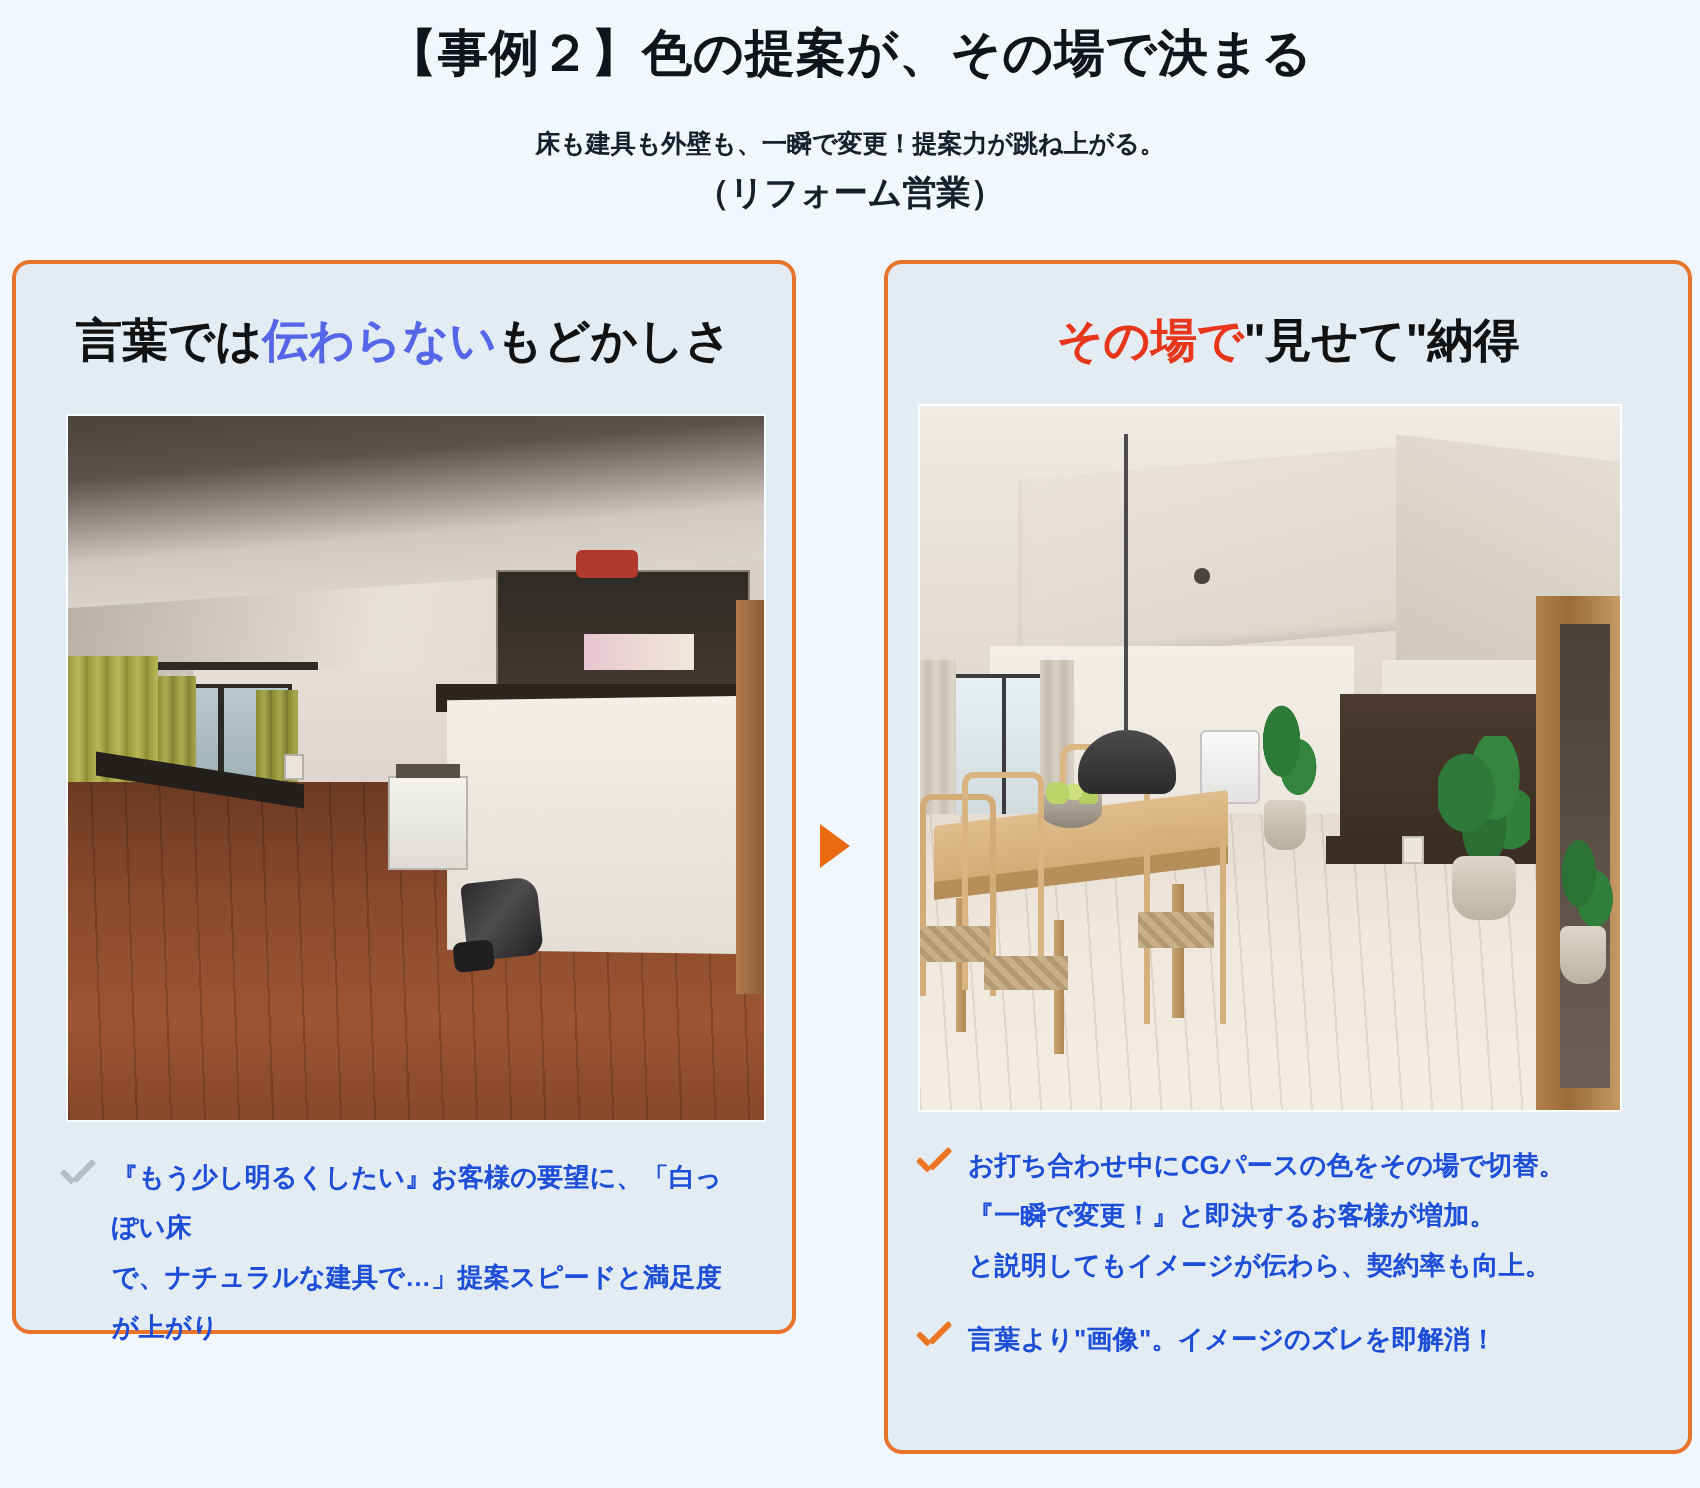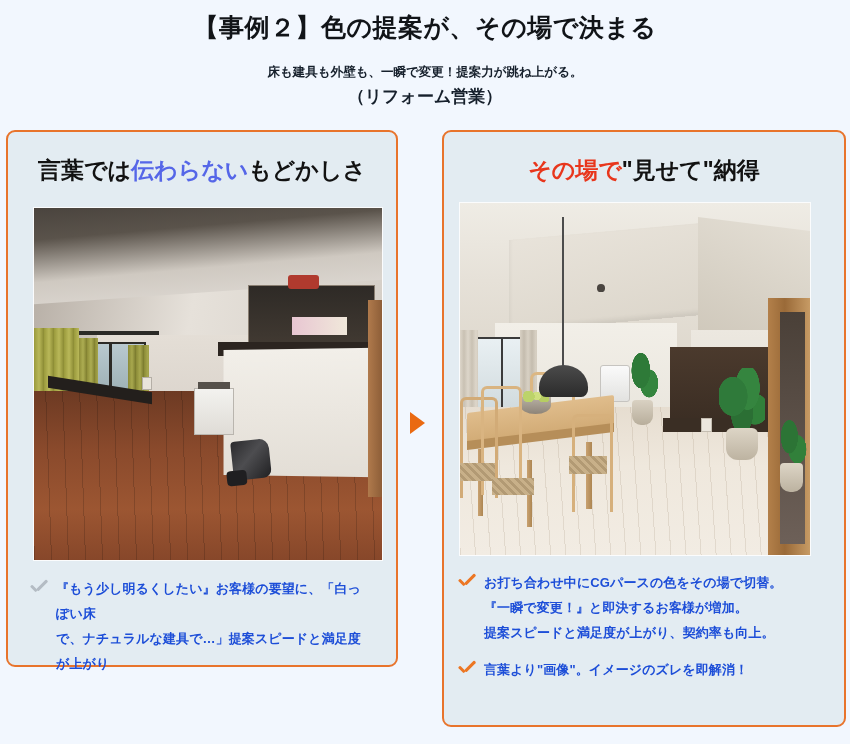--- a/index.html
+++ b/index.html
@@ -516,21 +516,21 @@
       <div class="r-ceiling-dot"></div>
     </div>
   </div>
 
   <div class="bullets bullets-right">
     <div class="bullet-row">
       <span class="check-icon check-orange"></span>
       <div class="bullet-text">
         <span>お打ち合わせ中にCGパースの色をその場で切替。</span>
         <span>『一瞬で変更！』と即決するお客様が増加。</span>
-        <span>提案スピードと満足度が上がり、契約率も向上。</span>
+        <span>と説明してもイメージが伝わら、契約率も向上。</span>
       </div>
     </div>
     <div class="bullet-row">
       <span class="check-icon check-orange"></span>
       <div class="bullet-text">
         <span>言葉より"画像"。イメージのズレを即解消！</span>
       </div>
     </div>
   </div>
 </div>

